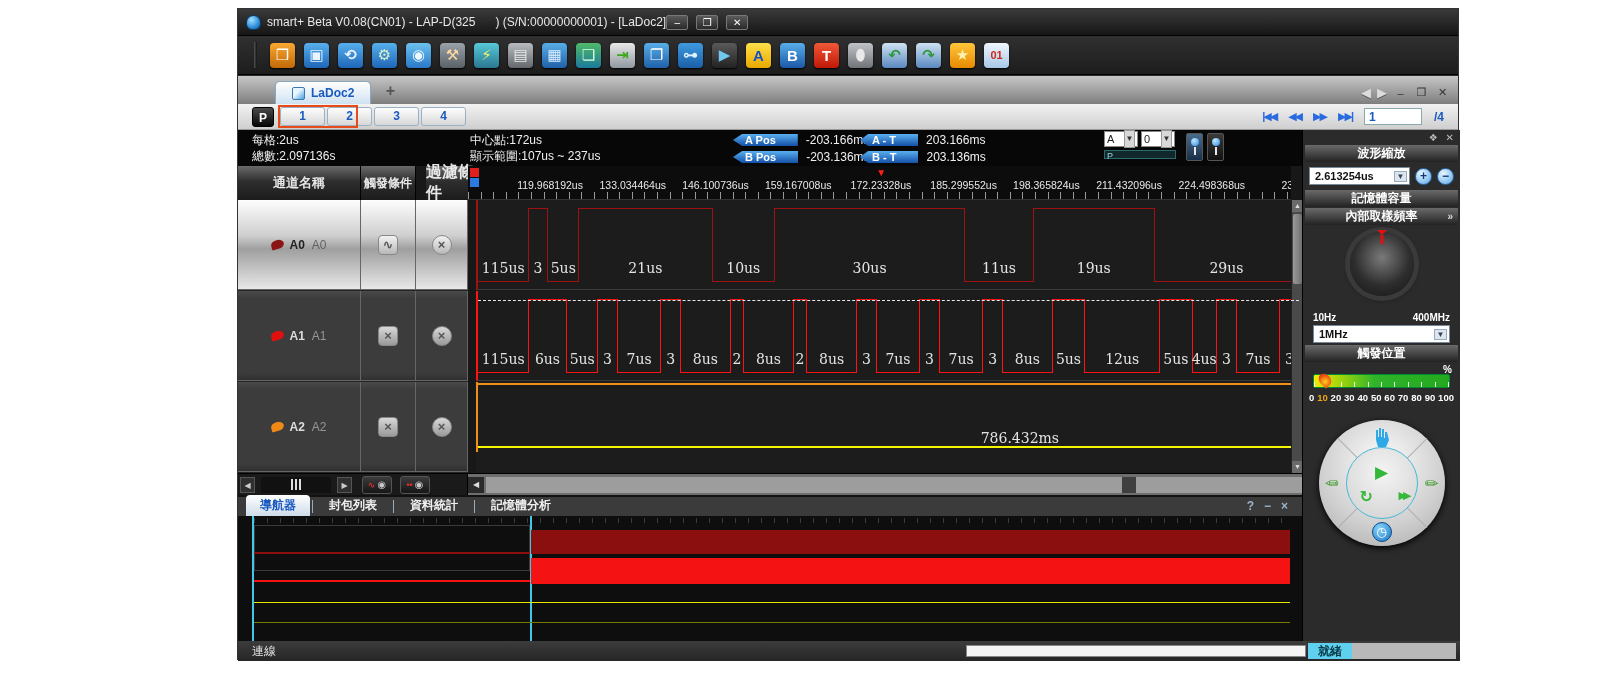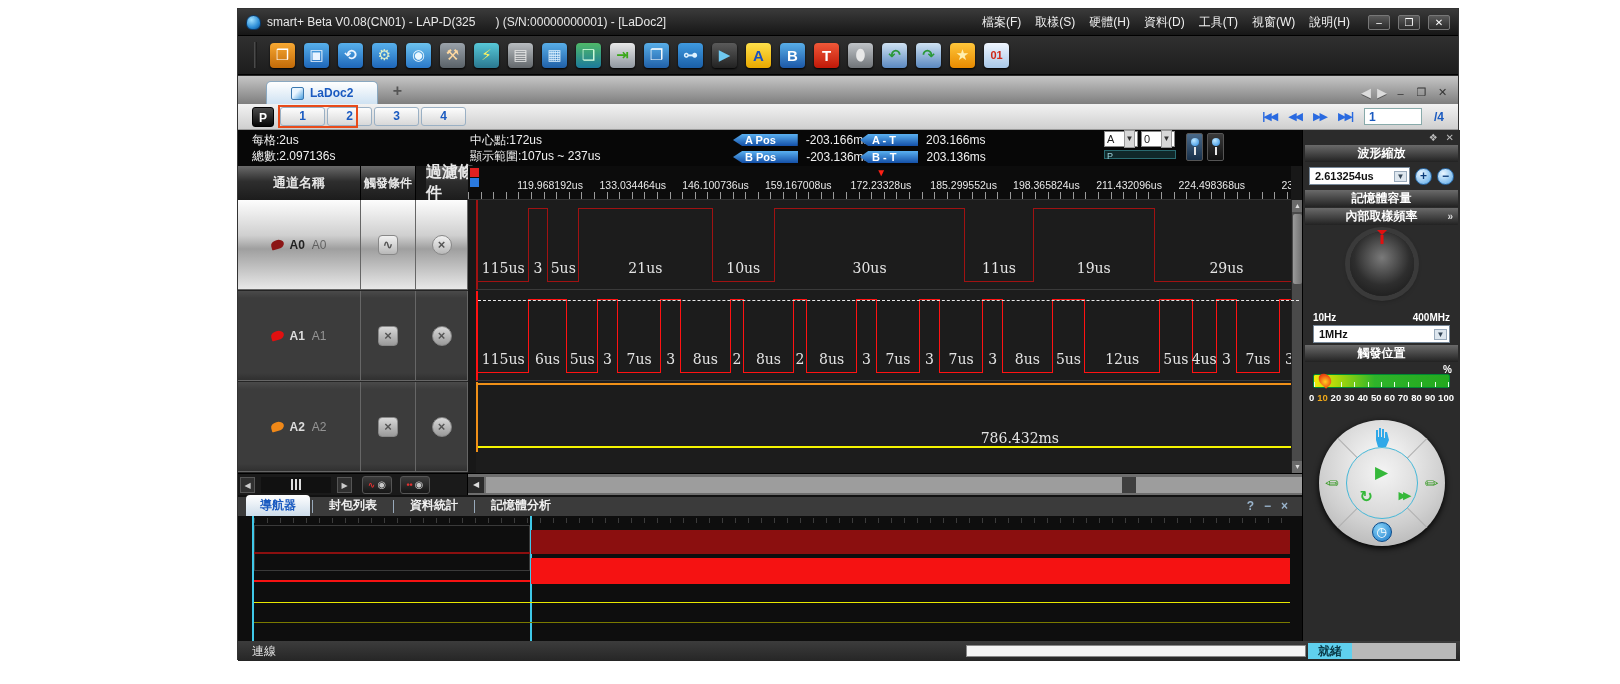--- a/index.html
+++ b/index.html
@@ -22,23 +22,23 @@
   
   .toolbar{position:absolute;left:0;top:26px;width:100%;height:40px;background:linear-gradient(180deg,#303030,#1d1d1d);
     display:flex;align-items:center;gap:9px;padding-left:16px;border-top:1px solid #000;border-bottom:1px solid #000;}
   .tb-grip{width:3px;height:26px;background:linear-gradient(90deg,#555,#111);margin-right:4px;}
   .tbi{width:25px;height:25px;border-radius:4px;display:flex;align-items:center;justify-content:center;
     font-size:15px;font-weight:bold;box-shadow:0 1px 2px #000;cursor:pointer;}
 
   
   .tabbar{position:absolute;left:0;top:67px;width:100%;height:28px;background:linear-gradient(180deg,#c6c6c6,#7e7e7e);
     display:flex;align-items:flex-end;}
-  .doc-tab{margin-left:28px;height:23px;min-width:96px;background:linear-gradient(180deg,#ffffff,#cfe2f2);
+  .doc-tab{margin-left:37px;height:23px;min-width:96px;background:linear-gradient(180deg,#ffffff,#cfe2f2);
     border:1px solid #8aa8c0;border-bottom:none;border-radius:5px 5px 0 0;display:flex;align-items:center;gap:6px;
-    padding:0 24px;color:#1a5ac0;font-weight:bold;}
+    padding:0 16px;color:#1a5ac0;font-weight:bold;}
   .doc-tab-icon{width:13px;height:13px;background:linear-gradient(135deg,#eaf6ff 40%,#4aa0e0);border:1px solid #3a78b0;border-radius:2px;}
   .tab-add{width:22px;height:18px;margin:0 0 3px 8px;color:#555;font-weight:bold;font-size:16px;line-height:16px;text-align:center;}
   .tab-navs{margin-left:auto;display:flex;align-items:center;gap:6px;padding:0 8px 4px 0;color:#e8e8e8;}
   .tab-arrow{color:#dcdcdc;font-size:13px;text-shadow:0 1px 0 #555;}
   .tab-winbtn{color:#333;font-size:11px;width:15px;text-align:center;}
 
   
   .pagebar{position:absolute;left:0;top:95px;width:100%;height:26px;background:linear-gradient(180deg,#f2f2f2,#cfcfcf);
     display:flex;align-items:center;border-bottom:1px solid #9a9a9a;}
   .p-btn{width:22px;height:20px;margin-left:14px;background:linear-gradient(180deg,#4a4a4a,#060606);color:#fff;
@@ -218,29 +218,20 @@
     font-size:12px;text-align:center;line-height:18px;}
 </style>
 </head>
 <body>
 
 <div class="window">
 
   <div class="titlebar">
     <div class="app-icon"></div>
     <div class="title-text">smart+ Beta V0.08(CN01) - LAP-D(325      ) (S/N:00000000001) - [LaDoc2]</div>
-    <div class="menubar" id="menubar">
-        <span class="menu-item">檔案(F)</span>
-        <span class="menu-item">取樣(S)</span>
-        <span class="menu-item">硬體(H)</span>
-        <span class="menu-item">資料(D)</span>
-        <span class="menu-item">工具(T)</span>
-        <span class="menu-item">視窗(W)</span>
-        <span class="menu-item">說明(H)</span>
-      </div>
     <div class="winbtns">
       <div class="winbtn">–</div>
       <div class="winbtn">❐</div>
       <div class="winbtn">✕</div>
     </div>
   </div>
 
   <div class="toolbar" id="toolbar">
     <div class="tb-grip"></div>
   <span class="tbi" style="background: linear-gradient(rgb(247, 168, 50), rgb(194, 106, 8)); color: rgb(255, 255, 255);">❒</span>

